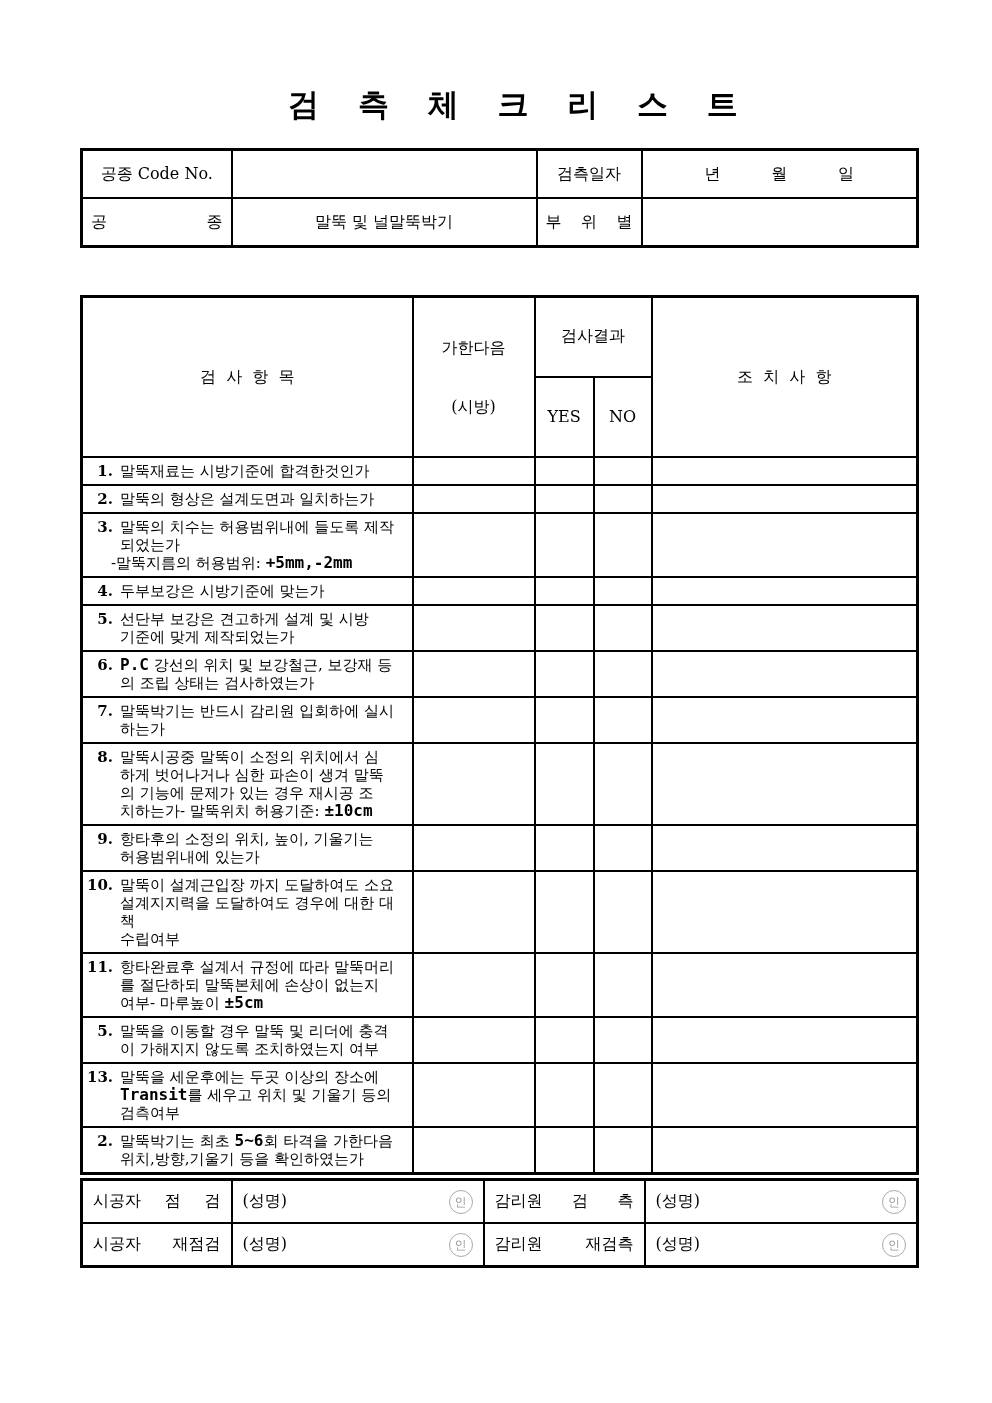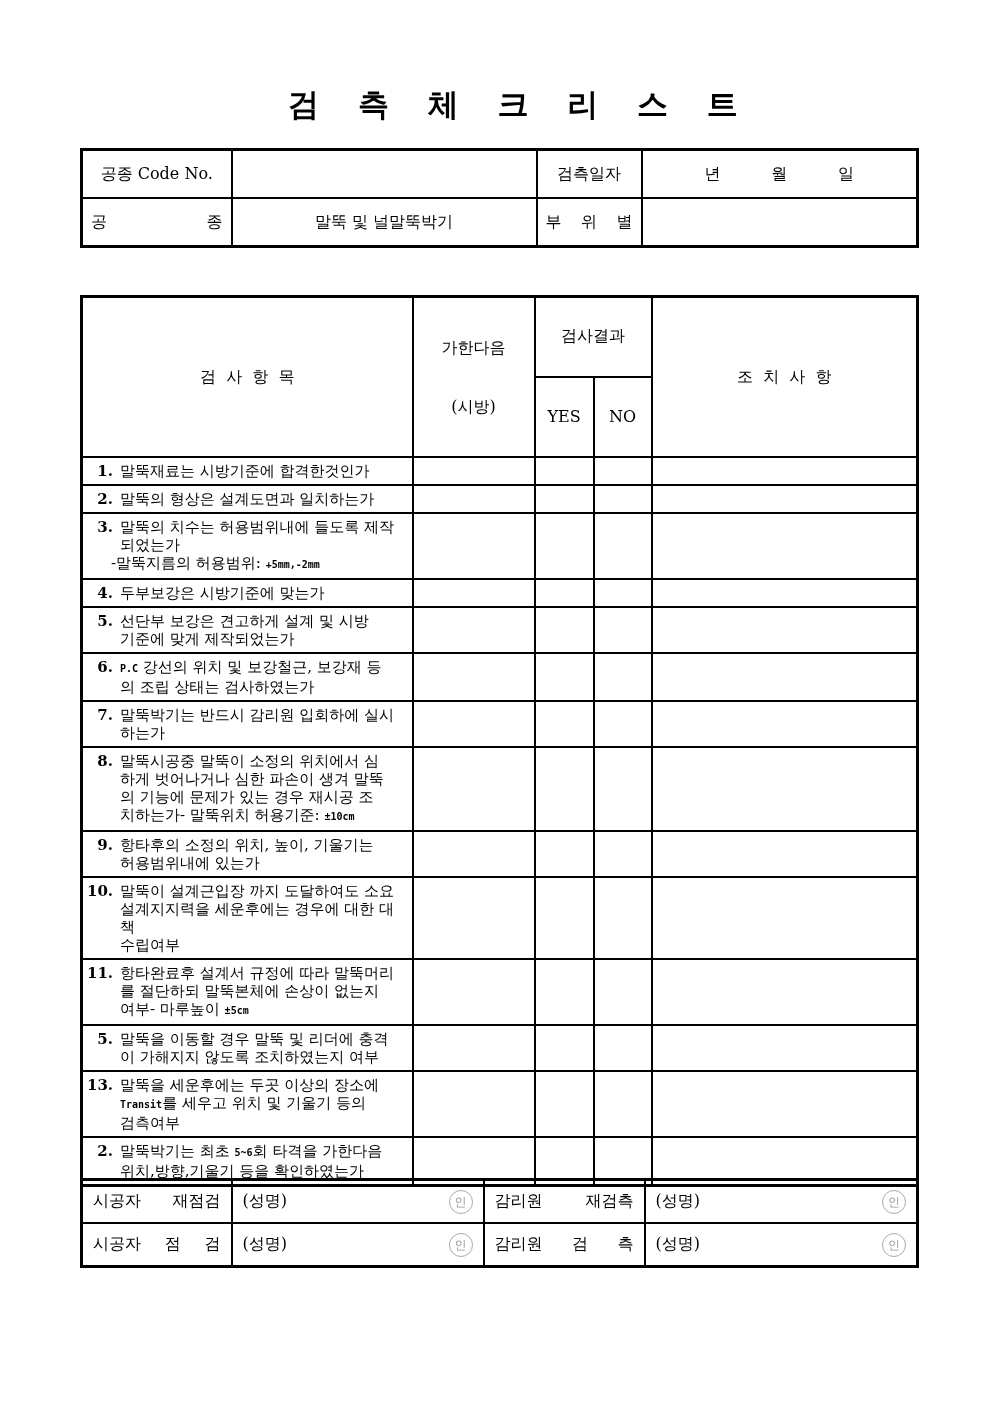--- a/index.html
+++ b/index.html
@@ -36,21 +36,21 @@
   .h-sub { height:40px; }
   .crit-hdr div { line-height:21px; }
   .c-item { padding:4px 4px; vertical-align:top; }
   .item-flex { display:flex; }
   .num {
     flex:none; width:26px; text-align:right; font-weight:bold;
     line-height:18px; margin-right:7px;
   }
   .item-text { flex:1; line-height:18px; }
   .item-text .outdent { margin-left:-9px; }
-  .item-text b { font-family:"DejaVu Sans Mono","Liberation Mono",monospace; font-size:10px; }
+  .item-text b { font-family:"DejaVu Sans Mono","Liberation Mono",monospace; font-size:16px; }
 
   
   .sig-table {
     position:absolute; left:80px; top:1178px; width:836px; height:90px;
     border:3px solid #000; font-size:16px;
   }
   .sig-table td { padding:2px 10px; }
   .cellflex { display:flex; justify-content:space-between; align-items:center; }
   .stamp {
     flex:none; width:22px; height:22px; border:1px solid #aaa; border-radius:50%;
@@ -243,21 +243,21 @@
     <td></td>
     <td></td>
     <td></td>
   </tr>
         <tr>
     <td class="c-item">
       <div class="item-flex">
         <span class="num">10.</span>
         <div class="item-text">
                 <div>말뚝이 설계근입장 까지 도달하여도 소요</div>
-                <div>설계지지력을 세운후에는 경우에 대한 대책</div>
+                <div>설계지지력을 도달하여도 경우에 대한 대책</div>
                 <div>수립여부</div>
               </div>
       </div>
     </td>
     <td></td>
     <td></td>
     <td></td>
     <td></td>
   </tr>
         <tr>
@@ -327,47 +327,47 @@
 
   <table class="sig-table">
     <colgroup>
         <col style="width:150px">
         <col style="width:252px">
         <col style="width:161px">
         <col style="width:273px">
       </colgroup>
     <tbody>
         <tr>
+      <td class="spread">시공자 점 검</td>
+      <td>
+        <div class="cellflex">
+          <span>(성명)</span>
+          <span class="stamp">인</span>
+        </div>
+      </td>
+      <td class="spread">감리원 검 측</td>
+      <td>
+        <div class="cellflex">
+          <span>(성명)</span>
+          <span class="stamp">인</span>
+        </div>
+      </td>
+    </tr>
+    <tr>
       <td class="spread">시공자 재점검</td>
       <td>
         <div class="cellflex">
           <span>(성명)</span>
           <span class="stamp">인</span>
         </div>
       </td>
       <td class="spread">감리원 재검측</td>
       <td>
         <div class="cellflex">
           <span>(성명)</span>
           <span class="stamp">인</span>
         </div>
       </td>
     </tr>
-    <tr>
-      <td class="spread">시공자 점 검</td>
-      <td>
-        <div class="cellflex">
-          <span>(성명)</span>
-          <span class="stamp">인</span>
-        </div>
-      </td>
-      <td class="spread">감리원 검 측</td>
-      <td>
-        <div class="cellflex">
-          <span>(성명)</span>
-          <span class="stamp">인</span>
-        </div>
-      </td>
-    </tr>
   </tbody>
     </table>
 
 </div>
 
 </body></html>

